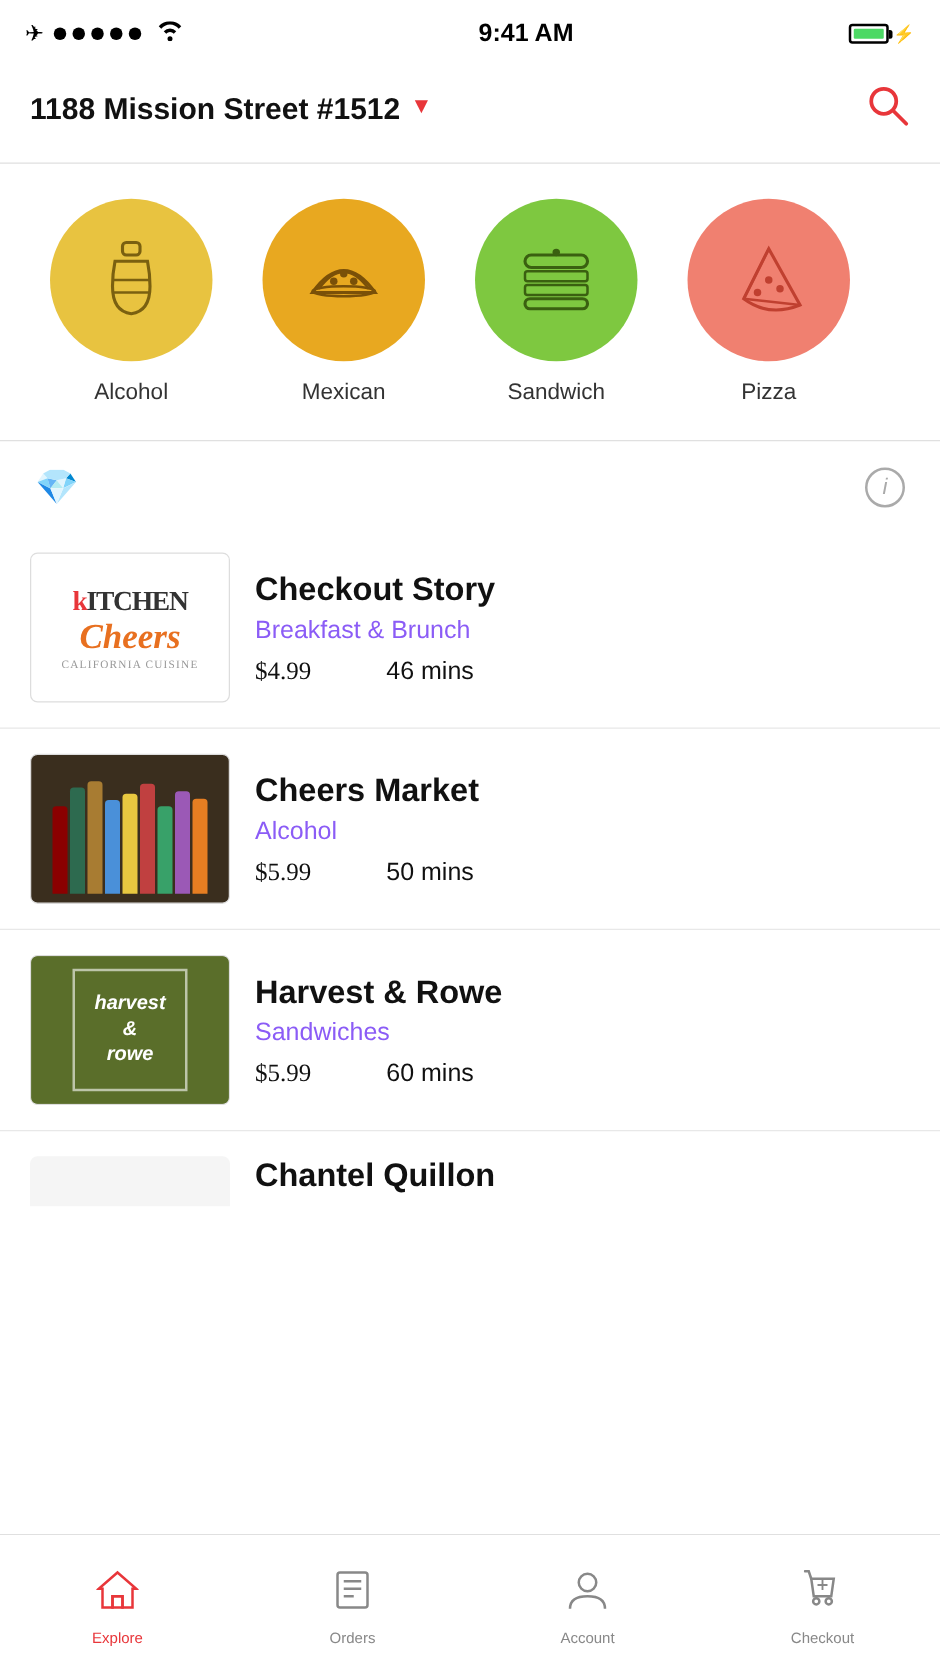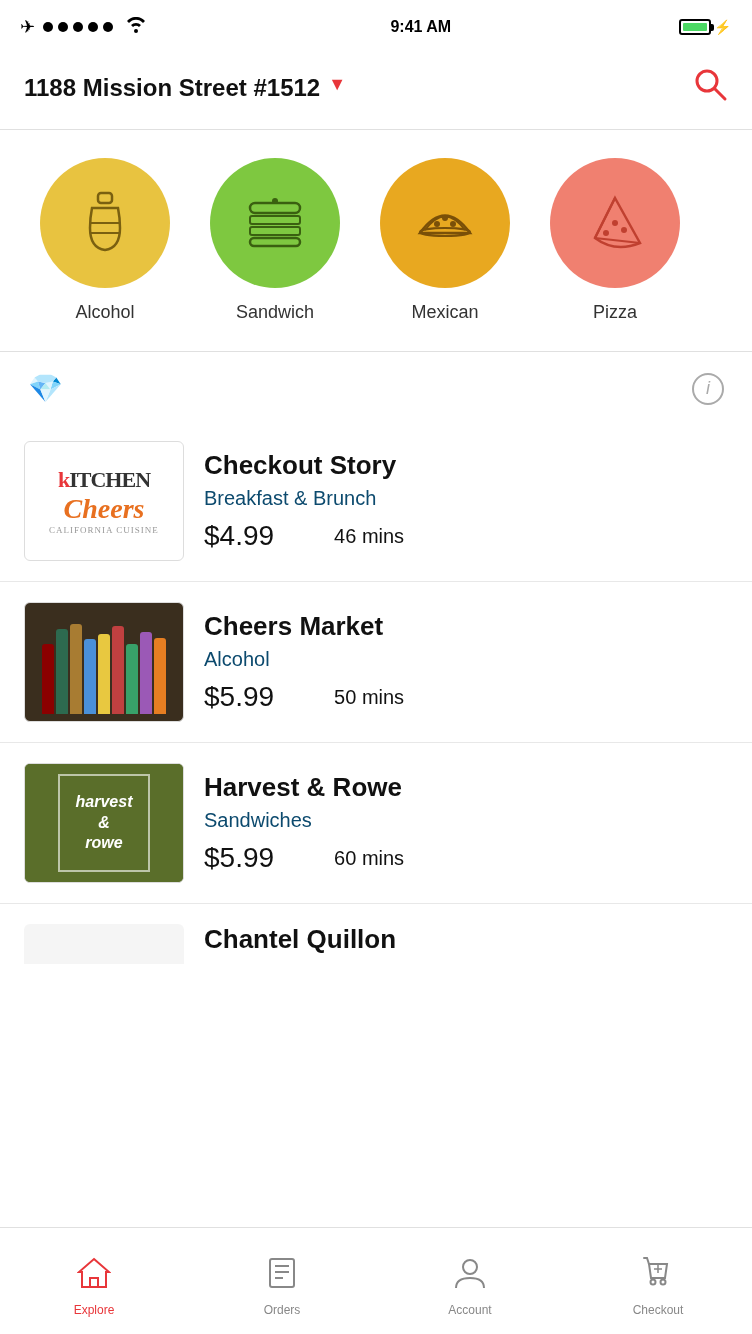--- a/index.html
+++ b/index.html
@@ -27,21 +27,21 @@
       gap: 8px;
     }
     .airplane-icon { font-size: 18px; }
     .signal-dots { display: flex; gap: 5px; }
     .signal-dot {
       width: 10px; height: 10px;
       background: #000;
       border-radius: 50%;
     }
     .wifi-icon { font-size: 18px; margin-left: 4px; }
-    .status-center { font-size: 16px; font-weight: 600; color: #000; margin-left: 16px; }
+    .status-center { font-size: 20px; font-weight: 600; color: #000; margin-left: 16px; }
     .status-right { display: flex; align-items: center; gap: 4px; }
     .battery-container {
       display: flex;
       align-items: center;
       gap: 4px;
     }
     .battery {
       width: 32px; height: 16px;
       border: 2px solid #000;
       border-radius: 3px;
@@ -187,31 +187,32 @@
     }
     .restaurant-info { flex: 1; }
     .restaurant-name {
       font-size: 26px;
       font-weight: 700;
       color: #111;
       margin-bottom: 6px;
     }
     .restaurant-category {
       font-size: 20px;
-      color: #0c4a6e;
+      color: #8b5cf6;
       margin-bottom: 10px;
     }
     .restaurant-meta {
       display: flex;
       gap: 60px;
       align-items: center;
     }
     .restaurant-price {
-      font-size: 28px;
+      font-size: 20px;
       color: #111;
+      font-family: Liberation Serif, serif;
     }
     .restaurant-time {
       font-size: 20px;
       color: #111;
     }
 
     
     .kitchen-logo {
       font-family: serif;
       text-align: center;
@@ -378,44 +379,44 @@
         <rect x="28" y="5" width="14" height="10" rx="3" stroke="#7a6010" stroke-width="2.5" fill="none"></rect>
         <path d="M22 20 Q20 30 20 40 Q20 60 35 62 Q50 60 50 40 Q50 30 48 20 Z" stroke="#7a6010" stroke-width="2.5" fill="none"></path>
         <line x1="20" y1="35" x2="50" y2="35" stroke="#7a6010" stroke-width="2"></line>
         <line x1="20" y1="45" x2="50" y2="45" stroke="#7a6010" stroke-width="2"></line>
       </svg>
     </div>
     <span class="category-label">Alcohol</span>
   </div>
 
   <div class="category-item">
-    <div class="category-circle" style="background:#7EC840;">
-      <svg viewBox="0 0 70 70" fill="none" xmlns="http://www.w3.org/2000/svg">
-        <rect x="10" y="15" width="50" height="10" rx="5" stroke="#3a6010" stroke-width="2.5" fill="none"></rect>
-        <rect x="10" y="28" width="50" height="8" rx="2" stroke="#3a6010" stroke-width="2" fill="none"></rect>
-        <rect x="10" y="39" width="50" height="8" rx="2" stroke="#3a6010" stroke-width="2" fill="none"></rect>
-        <rect x="10" y="50" width="50" height="8" rx="4" stroke="#3a6010" stroke-width="2.5" fill="none"></rect>
-        <circle cx="35" cy="13" r="3" fill="#3a6010"></circle>
-      </svg>
-    </div>
-    <span class="category-label">Sandwich</span>
-  </div>
-
-  <div class="category-item">
     <div class="category-circle" style="background:#E8A820;">
       <svg viewBox="0 0 70 70" fill="none" xmlns="http://www.w3.org/2000/svg">
         <path d="M10 45 Q35 10 60 45 Z" stroke="#7a5008" stroke-width="2.5" fill="none"></path>
         <path d="M15 42 Q35 15 55 42" stroke="#7a5008" stroke-width="2" fill="none"></path>
         <ellipse cx="35" cy="44" rx="25" ry="4" stroke="#7a5008" stroke-width="2" fill="none"></ellipse>
         <circle cx="27" cy="36" r="3" fill="#7a5008"></circle>
         <circle cx="35" cy="30" r="3" fill="#7a5008"></circle>
         <circle cx="43" cy="36" r="3" fill="#7a5008"></circle>
       </svg>
     </div>
     <span class="category-label">Mexican</span>
+  </div>
+
+  <div class="category-item">
+    <div class="category-circle" style="background:#7EC840;">
+      <svg viewBox="0 0 70 70" fill="none" xmlns="http://www.w3.org/2000/svg">
+        <rect x="10" y="15" width="50" height="10" rx="5" stroke="#3a6010" stroke-width="2.5" fill="none"></rect>
+        <rect x="10" y="28" width="50" height="8" rx="2" stroke="#3a6010" stroke-width="2" fill="none"></rect>
+        <rect x="10" y="39" width="50" height="8" rx="2" stroke="#3a6010" stroke-width="2" fill="none"></rect>
+        <rect x="10" y="50" width="50" height="8" rx="4" stroke="#3a6010" stroke-width="2.5" fill="none"></rect>
+        <circle cx="35" cy="13" r="3" fill="#3a6010"></circle>
+      </svg>
+    </div>
+    <span class="category-label">Sandwich</span>
   </div>
 
   <div class="category-item">
     <div class="category-circle" style="background:#F08070;">
       <svg viewBox="0 0 70 70" fill="none" xmlns="http://www.w3.org/2000/svg">
         <path d="M35 10 L60 55 Q35 65 15 50 Z" stroke="#c04030" stroke-width="2.5" fill="none"></path>
         <path d="M35 10 L15 50" stroke="#c04030" stroke-width="2"></path>
         <path d="M15 50 L60 55" stroke="#c04030" stroke-width="2"></path>
         <circle cx="35" cy="35" r="3" fill="#c04030"></circle>
         <circle cx="26" cy="45" r="3" fill="#c04030"></circle>

